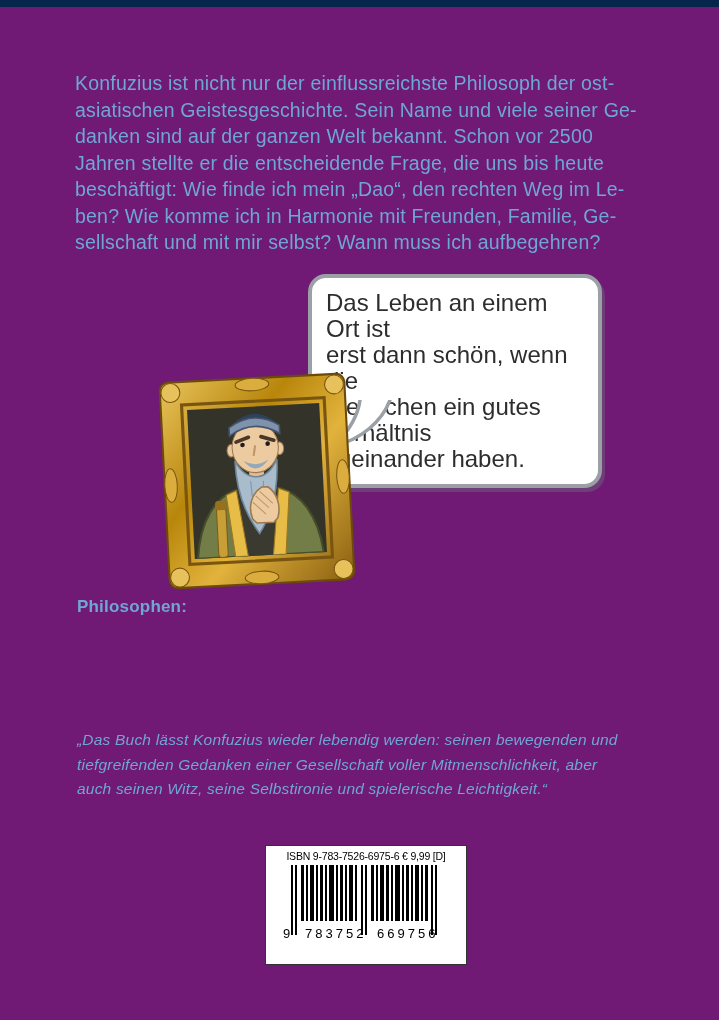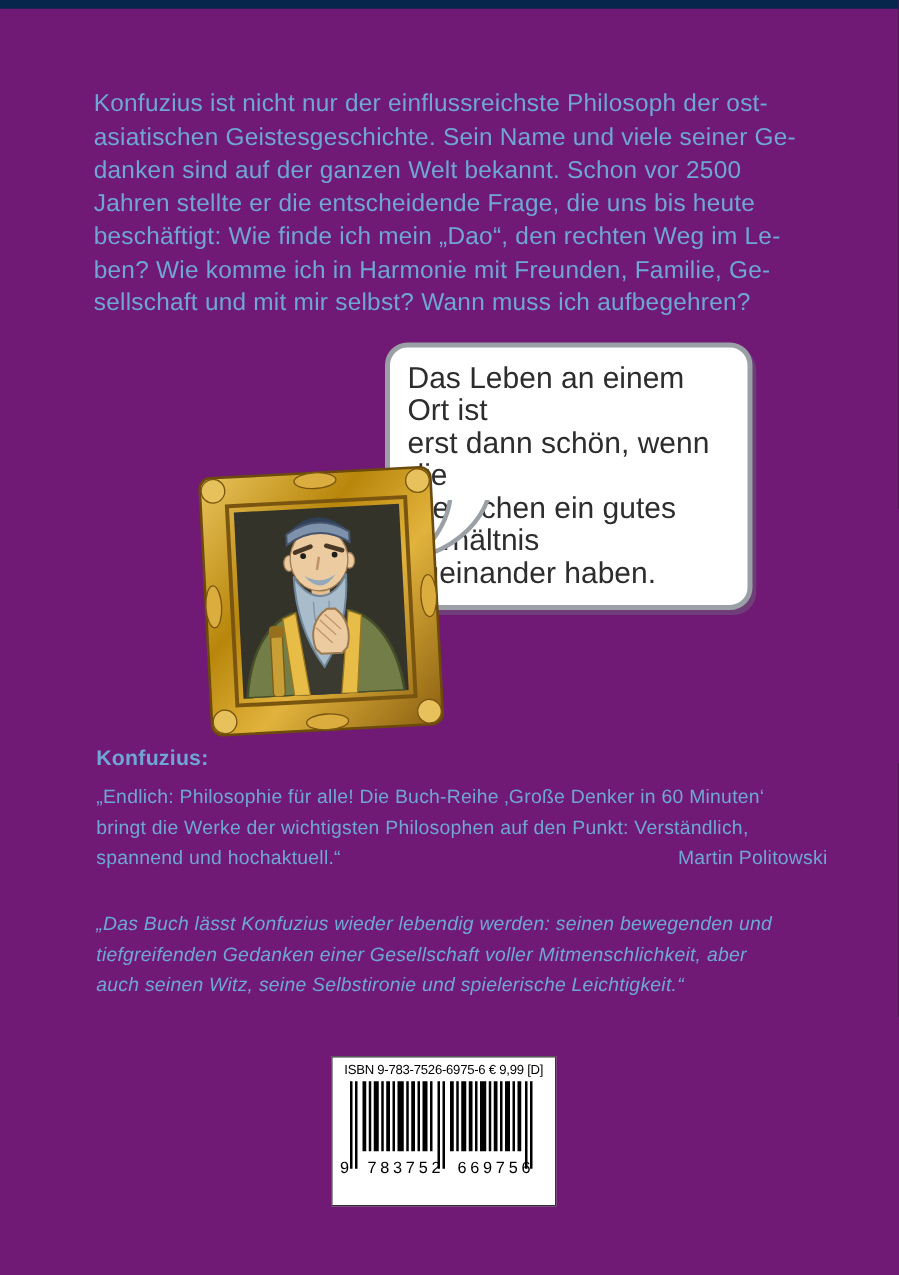--- a/index.html
+++ b/index.html
@@ -29,21 +29,21 @@
   .quote{
     position:absolute;left:77px;width:585px;
     color:#6fa6d6;font-size:15.5px;line-height:24.5px;letter-spacing:.2px;
   }
   .q1{top:626px;}
   .q2{top:728px;font-style:italic;}
   .qtext{white-space:pre-line;}
   .attribution-abs{position:absolute;right:0;bottom:0;white-space:nowrap;}
   .attribution-line{display:block;text-align:right;white-space:nowrap;}
   .barcode{
-    position:absolute;left:265px;top:845px;width:180px;height:120px;
+    position:absolute;left:265px;top:845px;width:202px;height:120px;
     background:#ffffff;border:1px solid #333;box-sizing:border-box;
     text-align:center;
   }
   .isbn{
     margin-top:4px;color:#000;font-size:10.5px;letter-spacing:-0.2px;
     white-space:nowrap;font-family:"Liberation Sans",sans-serif;
   }
   .bars{display:block;margin:1px auto 0;}
 </style>
 </head>
@@ -119,28 +119,22 @@
         <path d="M70,80 C70,104 76,130 90,150 C104,130 110,104 110,80 C104,92 96,96 90,96 C84,96 76,92 70,80 Z" fill="#a8bccb" stroke="#6f8598" stroke-width="1.5"></path>
         <path d="M78,80 Q90,88 102,80 Q90,96 78,80 Z" fill="#93a9bb"></path>
         <path d="M84,100 C84,116 87,130 90,140" stroke="#7e95a8" fill="none"></path>
         <path d="M96,100 C96,116 93,130 90,140" stroke="#7e95a8" fill="none"></path>
         <path d="M94,106 C84,112 80,124 84,136 L88,140 L104,140 L108,136 C112,124 108,112 100,106 Z" fill="#edcba1" stroke="#9b7a52" stroke-width="1.5"></path>
         <path d="M88,114 L100,126 M92,110 L104,122 M85,120 L97,132" stroke="#c09468" stroke-width="1" fill="none"></path>
       </g>
     </svg>
   </div>
 
-  <div class="reactions-heading">Konfuzius:</div>
+  <div class="reactions-heading">Philosophen:</div>
 
-  <div class="quote q1">
-    <span class="qtext">„Endlich: Philosophie für alle! Die Buch-Reihe ‚Große Denker in 60 Minuten‘
-bringt die Werke der wichtigsten Philosophen auf den Punkt: Verständlich,
-spannend und hochaktuell.“</span>
-    <span class="attribution-abs">Martin Politowski</span>
-  </div>
 
   <div class="quote q2">
     <span class="qtext">„Das Buch lässt Konfuzius wieder lebendig werden: seinen bewegenden und
 tiefgreifenden Gedanken einer Gesellschaft voller Mitmenschlichkeit, aber
 auch seinen Witz, seine Selbstironie und spielerische Leichtigkeit.“</span>
   </div>
 
   <div class="barcode">
     <div class="isbn">ISBN 9-783-7526-6975-6 € 9,99 [D]</div>
     <svg class="bars" width="170" height="78" viewBox="0 0 170 78">

